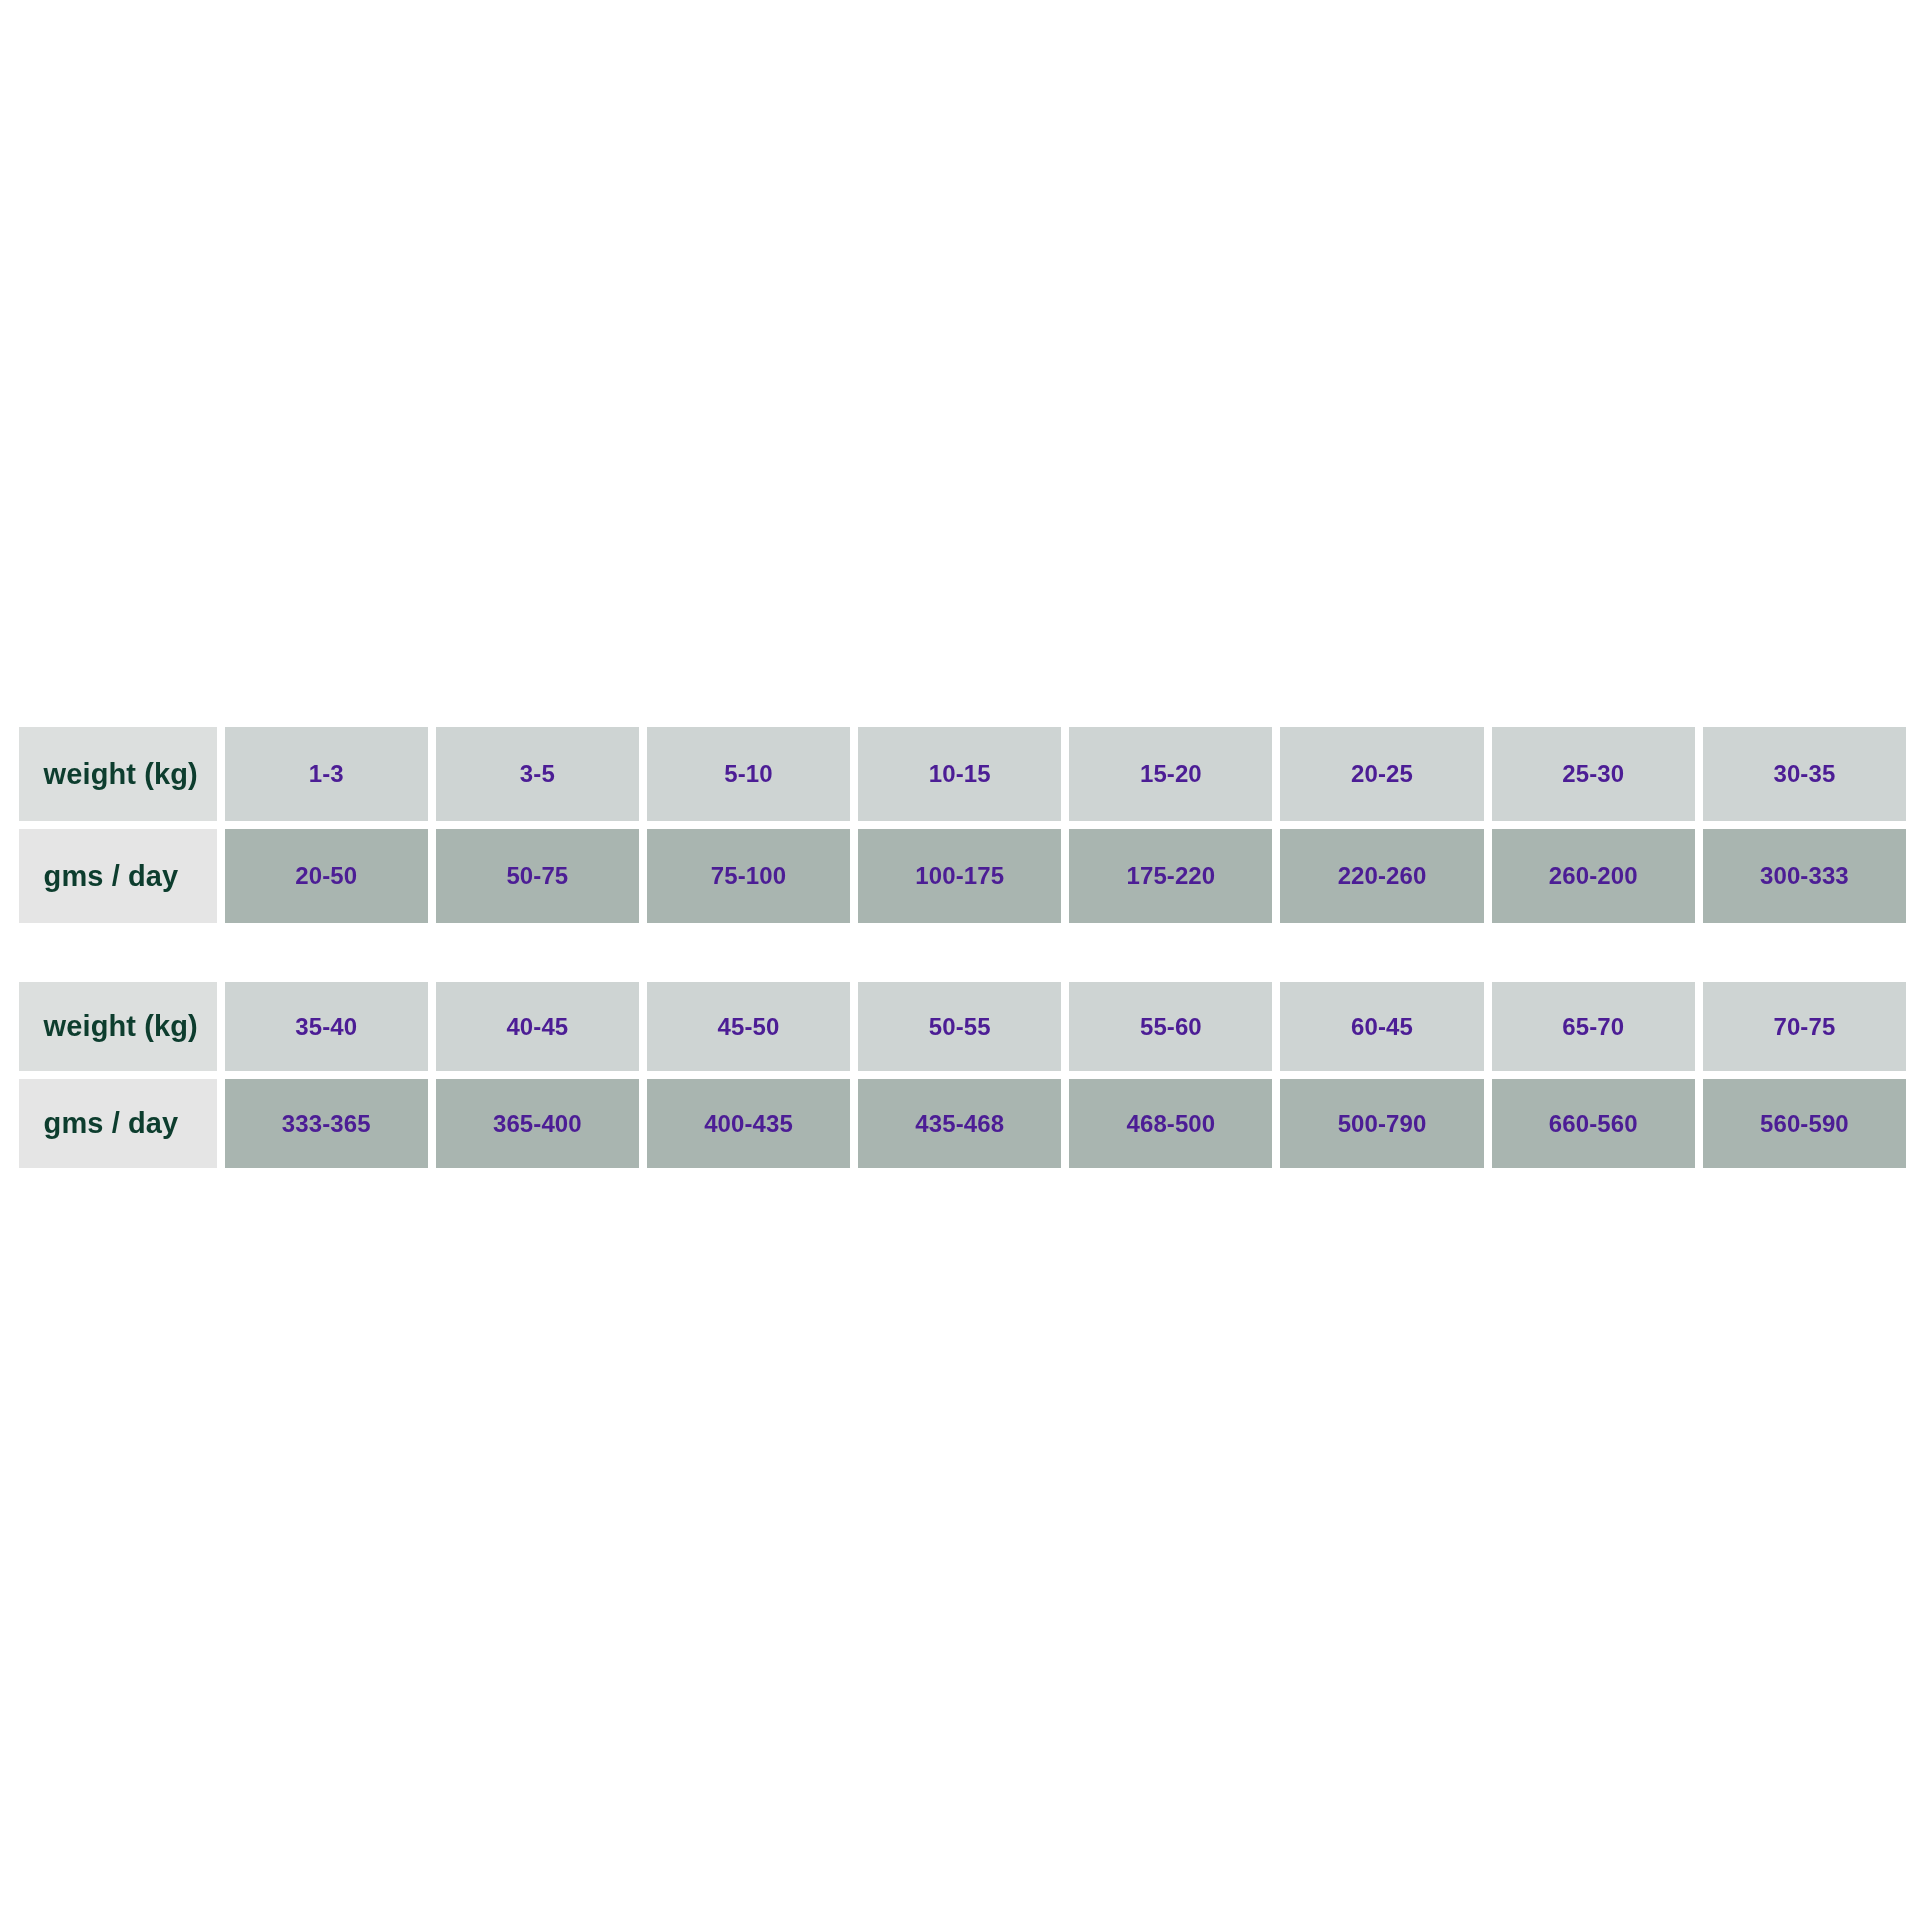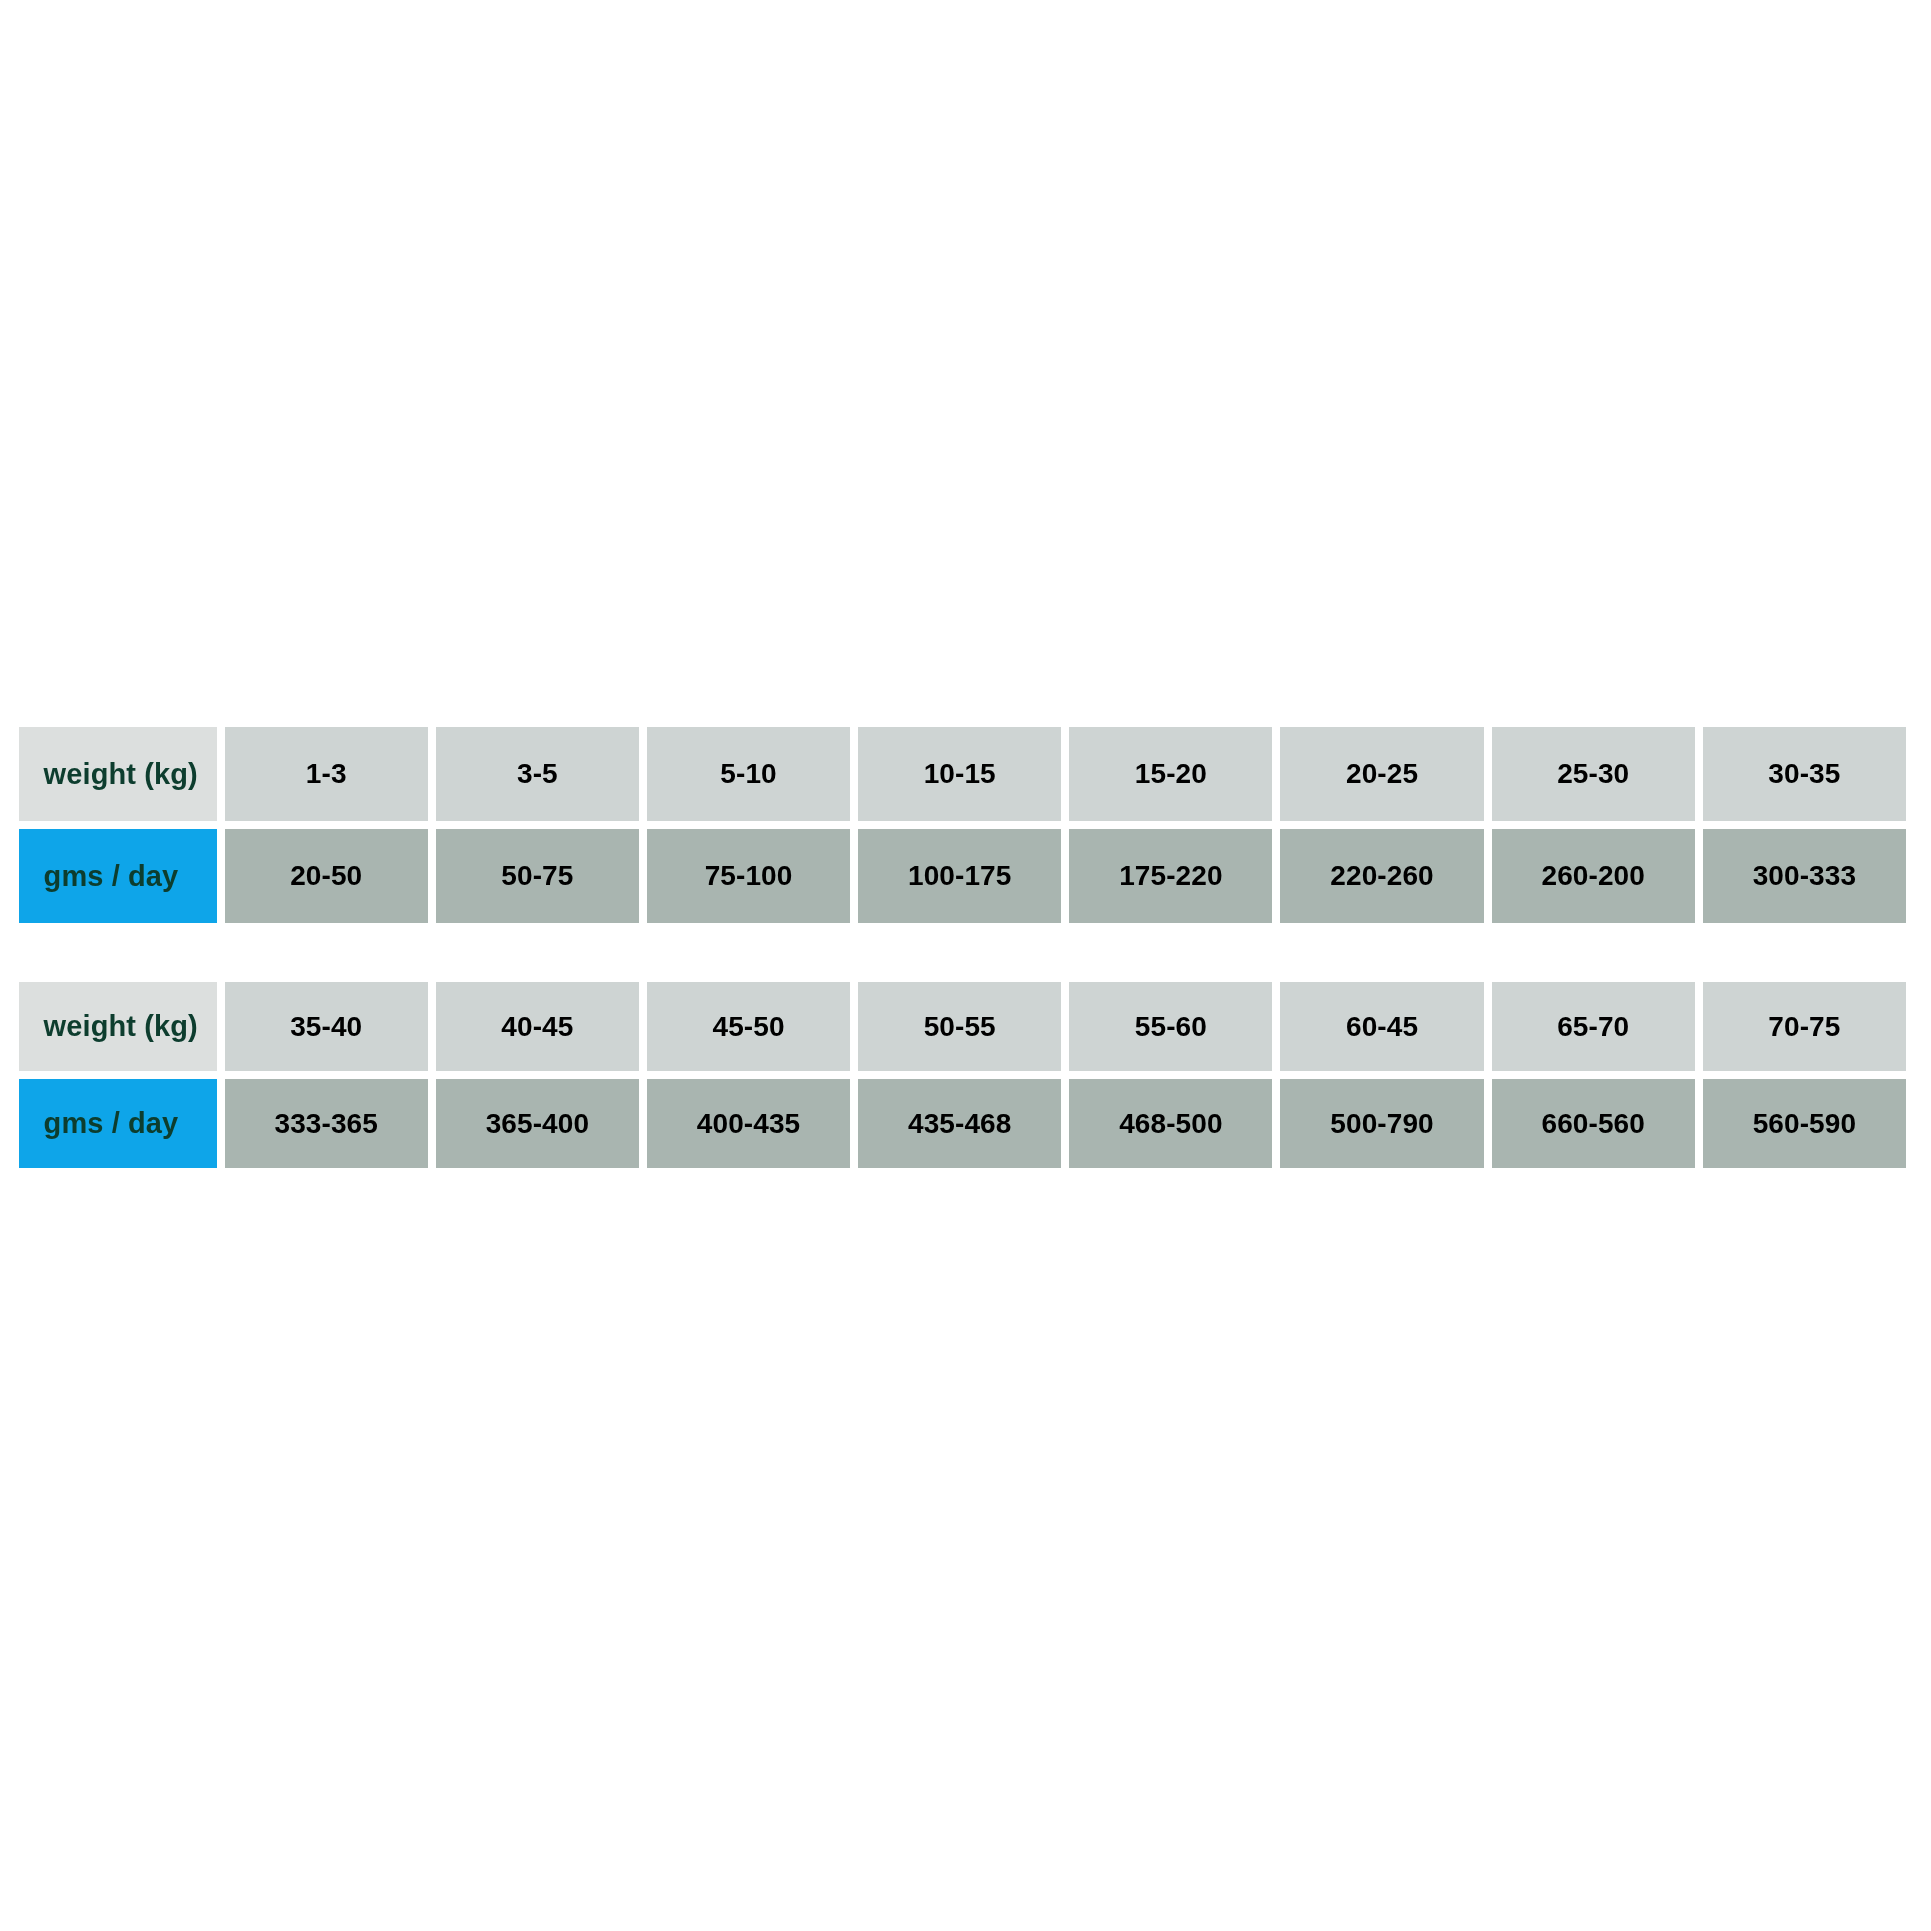--- a/index.html
+++ b/index.html
@@ -50,23 +50,23 @@
     width: calc(100% + 17.4px);
   }
   .feed-table tr > * {
     padding: 0;
   }
 
   .cell {
     height: 94px;
     vertical-align: middle;
     text-align: center;
-    font-size: 28px;
+    font-size: 24px;
     letter-spacing: 0.1px;
-    color: #000000;
+    color: #4c1d95;
     font-weight: 700;
     font-family: "Liberation Sans Narrow", "Liberation Sans", sans-serif;
     font-stretch: condensed;
     box-sizing: border-box;
   }
 
   .row-weight .cell {
     background: #ced4d3;
   }
   .row-gms .cell {
@@ -78,21 +78,21 @@
     padding-left: 25px;
     color: #0d3d2e;
     font-weight: 700;
     font-size: 29px;
     width: 198px;
   }
   .row-weight .cell.label {
     background: #dcdfde;
   }
   .row-gms .cell.label {
-    background: #0ea5e9;
+    background: #e5e5e5;
   }
 
   .second .cell {
     height: 89px;
   }
 </style>
 </head>
 <body>
 
 <div class="sheet">

